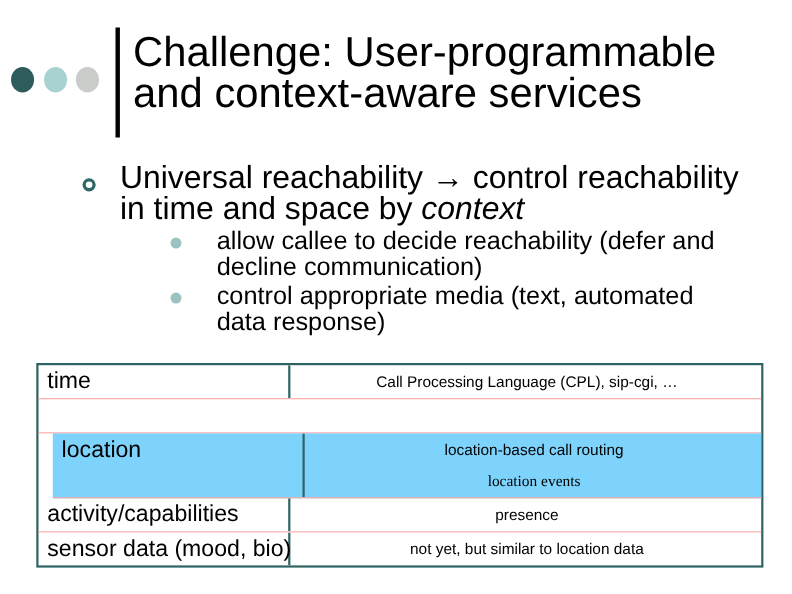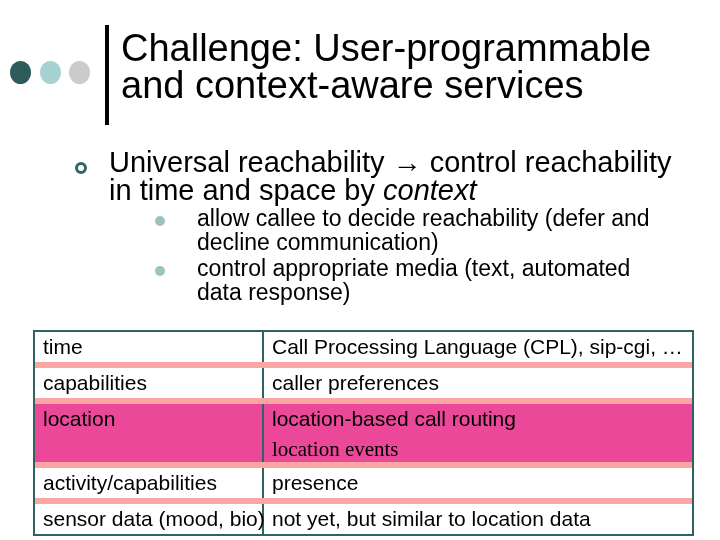--- a/index.html
+++ b/index.html
@@ -49,32 +49,32 @@
     position: absolute; left: 2px; top: 10px;
     width: 10px; height: 10px; border-radius: 50%; background: #9CC2C2;
   }
   .subtext { margin-left: 44px; font-size: 23px; line-height: 24px; white-space: nowrap; }
 
   
   .ctable {
     position: absolute; left: 33px; top: 330px; width: 661px;
     box-sizing: border-box; border: 2px solid #2E6363; background: #ffffff;
   }
-  .trow { display: flex; border-bottom: 6px solid #fca5a5; overflow: hidden; }
+  .trow { display: flex; border-bottom: 1px solid #fca5a5; overflow: hidden; }
   .trow:last-child { border-bottom: none; }
-  .trow.hl { background: #ec4899; }
+  .trow.hl { background: #7dd3fc; margin-left: 13px; }
   .h30 { height: 30px; }
   .h58 { height: 58px; }
   .tkey {
     width: 229px; box-sizing: border-box;
     border-right: 2px solid #2E6363;
     padding: 3px 6px 0 8px;
     font-size: 21px; line-height: 24px; white-space: nowrap;
   }
-  .tval { flex: 1; padding: 3px 6px 16px 8px; font-size: 21px; line-height: 24px; white-space: nowrap; }
+  .tval { flex: 1; padding: 3px 6px 16px 8px; font-size: 14px; line-height: 24px; white-space: nowrap; text-align: center; }
   .tval .line2 { margin-top: 6px; font-family: Liberation Serif, serif; }
 </style>
 </head>
 <body>
 
 <div class="slide">
 
   <span class="dot d1"></span>
   <span class="dot d2"></span>
   <span class="dot d3"></span>
@@ -108,24 +108,20 @@
   </div>
 
   <div class="ctable">
     <div class="trow h30">
       <div class="tkey">time</div>
       <div class="tval">
         <div>Call Processing Language (CPL), sip-cgi, …</div>
       </div>
     </div>
     <div class="trow h30">
-      <div class="tkey">capabilities</div>
-      <div class="tval">
-        <div>caller preferences</div>
-      </div>
     </div>
     <div class="trow h58 hl">
       <div class="tkey">location</div>
       <div class="tval">
         <div>location-based call routing</div>
         <div class="line2">location events</div>
       </div>
     </div>
     <div class="trow h30">
       <div class="tkey">activity/capabilities</div>

